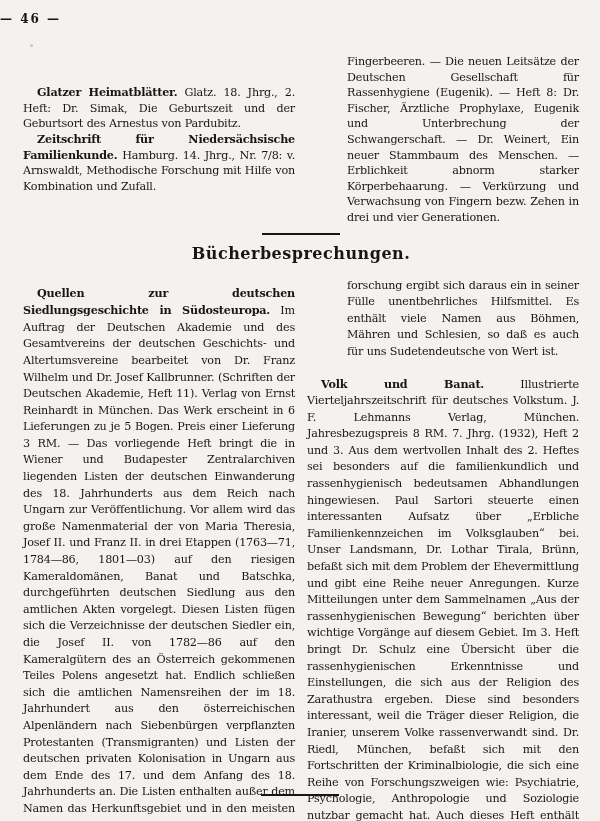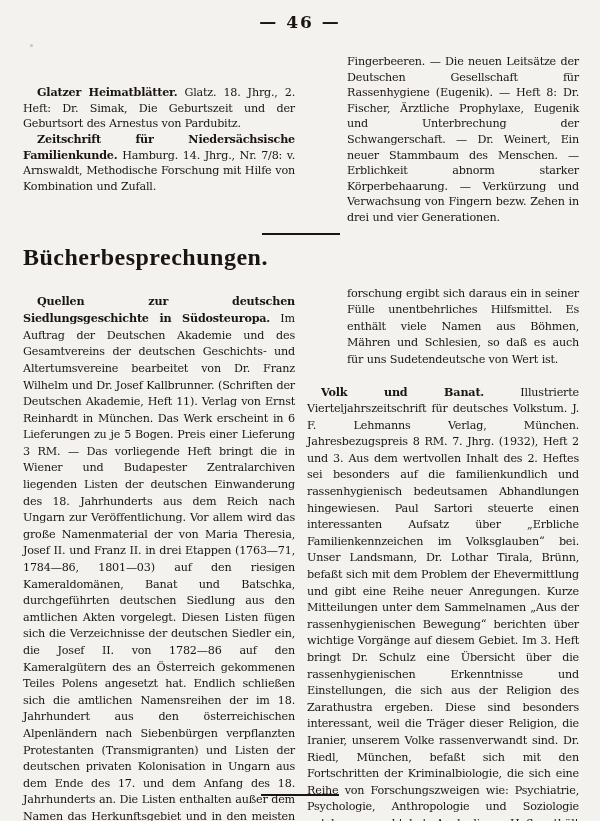--- a/index.html
+++ b/index.html
@@ -10,23 +10,22 @@
     color: #1b1511;
     overflow: hidden;
   }
   .page {
     position: relative;
     width: 600px; height: 821px;
     overflow: hidden;
   }
   .pageno {
     position: absolute; top: 12px; left: 0; right: 0;
-    text-align: center;
     font-weight: bold;
-    font-size: 17px;
+    font-size: 12px;
     letter-spacing: 2px;
   }
   .content {
     position: absolute; top: 54px; left: 23px; width: 556px;
   }
   .cols { display: flex; gap: 12px; align-items: center; }
   .col { width: 272px; }
   .para {
     margin: 0;
     font-size: 11.2px;
@@ -41,24 +40,24 @@
   .para + .para-gap { margin-top: 15px; }
   .lead { font-weight: bold; }
   .rule {
     width: 78px; height: 2px;
     background: #1b1511;
     margin: 0 auto;
   }
   .rule.top { margin-top: 7px; margin-bottom: 9px; }
   .heading {
     margin: 0 0 15px 0;
-    font-size: 24px;
+    text-align: center;
+    font-size: 16px;
     font-weight: bold;
     letter-spacing: 0.5px;
-    font-family: Liberation Serif, serif;
   }
   .bottom-rule {
     position: absolute; top: 794px; left: 261px;
     width: 78px; height: 2px;
     background: #1b1511;
   }
   
   .speck {
     position: absolute; top: 44px; left: 30px;
     width: 3px; height: 3px; border-radius: 50%;

